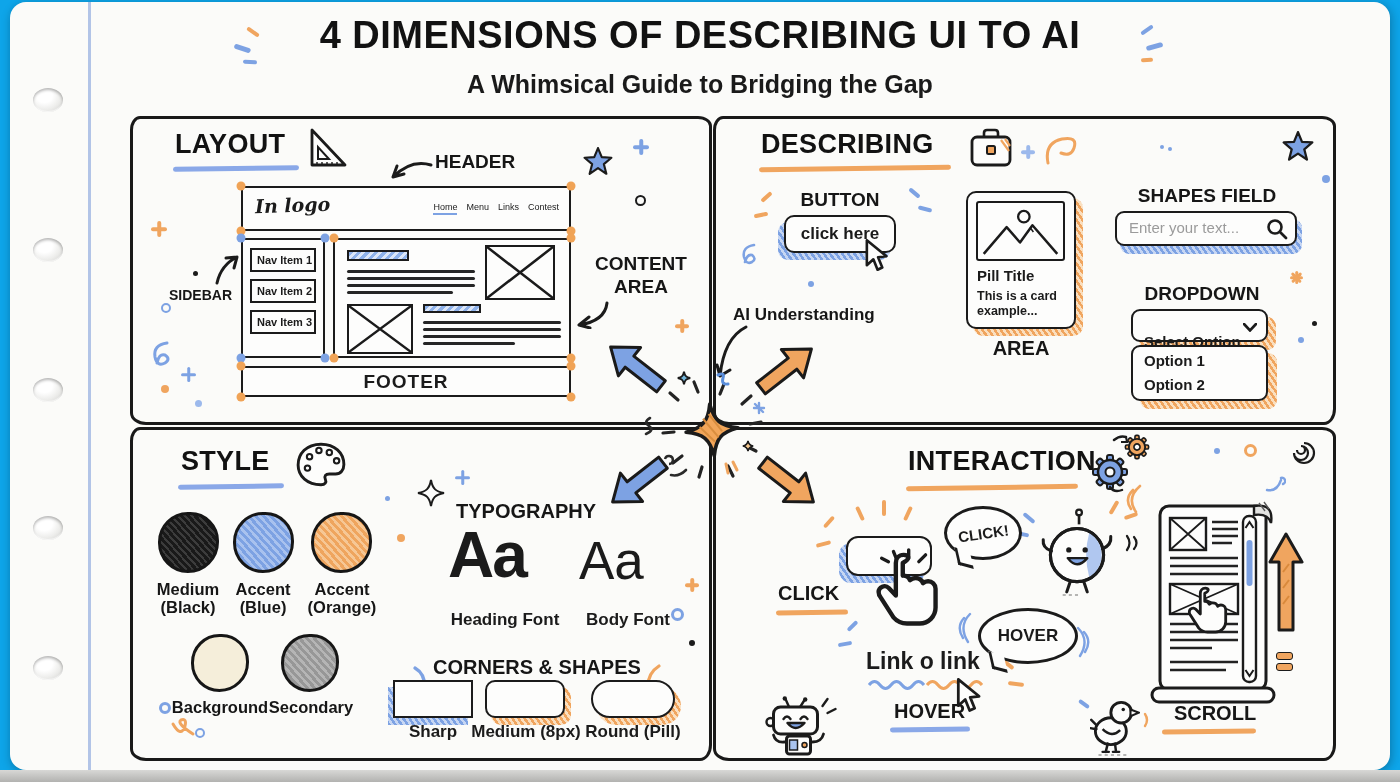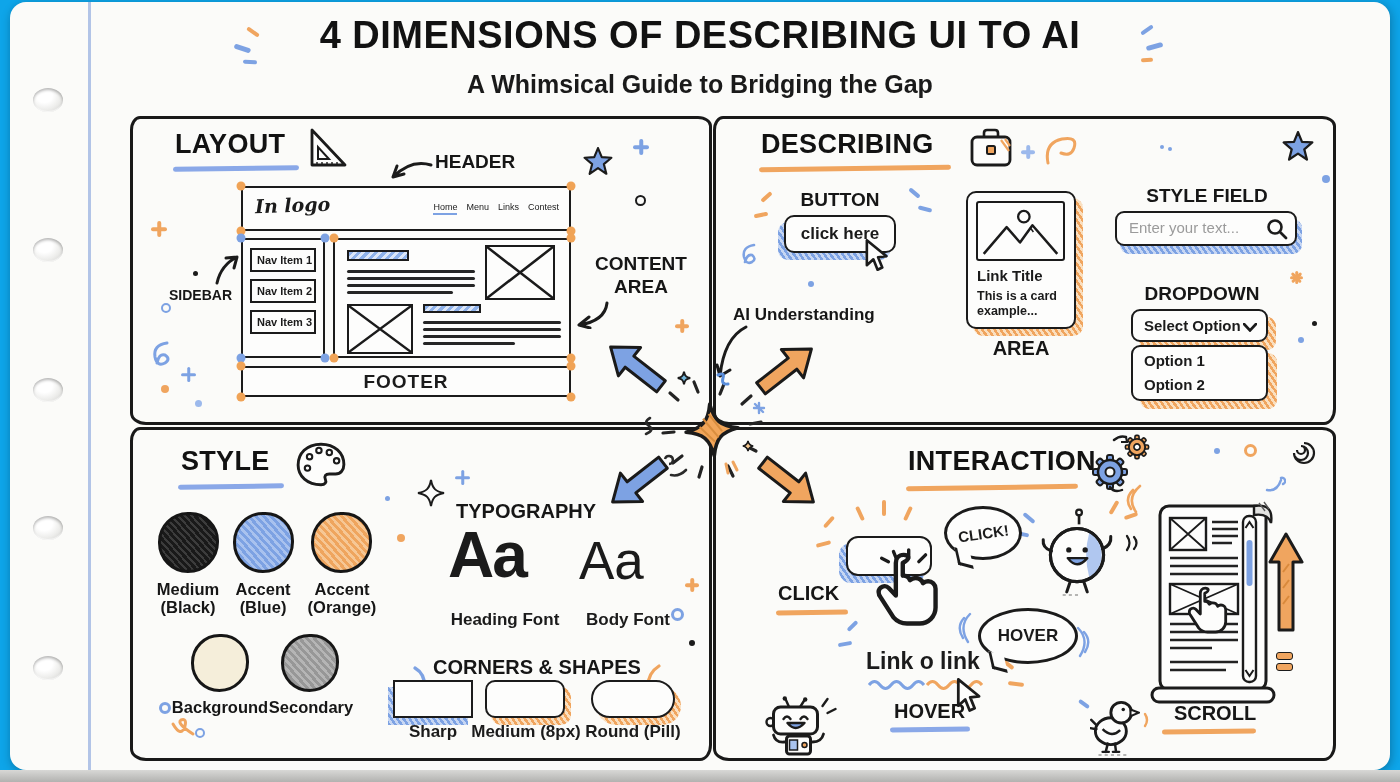--- a/index.html
+++ b/index.html
@@ -209,40 +209,40 @@
 
     <div class="sh ho" style="left:257px;top:79px;width:110px;height:138px;border-radius:10px"></div>
     <div class="box" style="left:250px;top:72px;width:110px;height:138px;border-radius:10px;z-index:2">
       <div class="xbox" style="left:8px;top:8px;width:89px;height:60px;border-radius:3px">
         <svg width="100%" height="100%" viewBox="0 0 89 56">
           <circle cx="48" cy="13" r="6" fill="none" stroke="#1b1b1b" stroke-width="2.4"></circle>
           <path d="M6 52 L30 24 L44 40 L57 22 L83 52" fill="none" stroke="#1b1b1b" stroke-width="2.6" stroke-linejoin="round"></path>
           <path d="M52 29 l3 -4 l3 4" fill="none" stroke="#1b1b1b" stroke-width="1.6"></path>
         </svg>
       </div>
-      <div class="a" style="left:9px;top:74px;font-size:15px;font-weight:800"><span>Link Title</span></div>
+      <div class="a" style="left:9px;top:74px;font-size:15px;font-weight:800"><span>Pill Title</span></div>
       <div class="a" style="left:9px;top:96px;width:92px;font-size:12.5px;font-weight:600;line-height:1.2"><span>This is a card example...</span></div>
     </div>
     <div class="a lab ctr" style="left:250px;top:218px;width:110px;font-size:20px"><span>AREA</span></div>
 
-    <div class="a lab ctr" style="left:405px;top:66px;width:172px;font-size:19px"><span>STYLE FIELD</span></div>
+    <div class="a lab ctr" style="left:405px;top:66px;width:172px;font-size:19px"><span>SHAPES FIELD</span></div>
     <div class="sh hb" style="left:404px;top:100px;width:182px;height:35px;border-radius:9px"></div>
     <div class="box" style="left:399px;top:92px;width:182px;height:35px;border-radius:9px;z-index:2">
       <input class="wf a" style="left: 10px; top: 5px;" placeholder="Enter your text...">
       <svg class="a" style="right:6px;top:4px" width="24" height="24" viewBox="0 0 24 24">
         <circle cx="10" cy="10" r="6.5" fill="none" stroke="#1b1b1b" stroke-width="2.6"></circle>
         <path d="M15 15 L21 21" stroke="#1b1b1b" stroke-width="2.8" stroke-linecap="round"></path>
       </svg>
     </div>
 
     <div class="a lab ctr" style="left:412px;top:164px;width:148px;font-size:19px"><span>DROPDOWN</span></div>
     <div class="sh ho" style="left:423px;top:198px;width:137px;height:33px;border-radius:9px"></div>
     <div class="sh ho" style="left:424px;top:234px;width:137px;height:56px;border-radius:9px"></div>
     <div class="box" style="left:415px;top:190px;width:137px;height:33px;border-radius:9px;z-index:2">
-      <span class="a" style="left:11px;top:6px;font-size:15px;font-weight:800">Select Option</span>
+      <span class="a" style="left:11px;top:22px;font-size:15px;font-weight:800">Select Option</span>
       <svg class="a" style="right:9px;top:12px" width="14" height="9" viewBox="0 0 14 9">
         <path d="M1 1 L7 7.5 L13 1" fill="none" stroke="#1b1b1b" stroke-width="2.6" stroke-linecap="round"></path>
       </svg>
     </div>
     <div class="box" style="left:415px;top:226px;width:137px;height:56px;border-radius:9px;z-index:2">
       <div class="a" style="left:11px;top:5px;font-size:15px;font-weight:700"><span>Option 1</span></div>
       <div class="a" style="left:11px;top:29px;font-size:15px;font-weight:700"><span>Option 2</span></div>
     </div>
     <span class="plus" style="left:574px;top:152px;width:13px;height:13px;color:#f0a55f"></span>
     <span class="plus" style="left:574px;top:152px;width:13px;height:13px;color:#f0a55f;transform:rotate(45deg)"></span>

